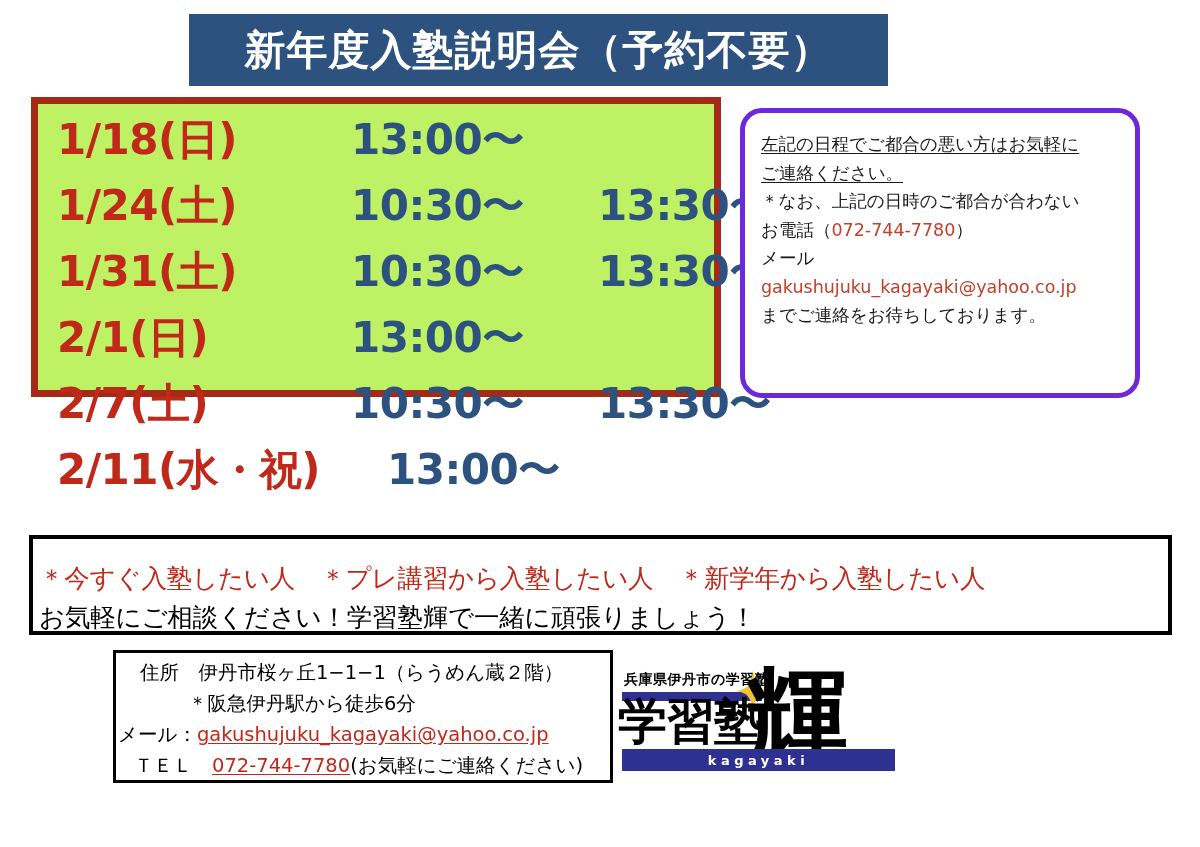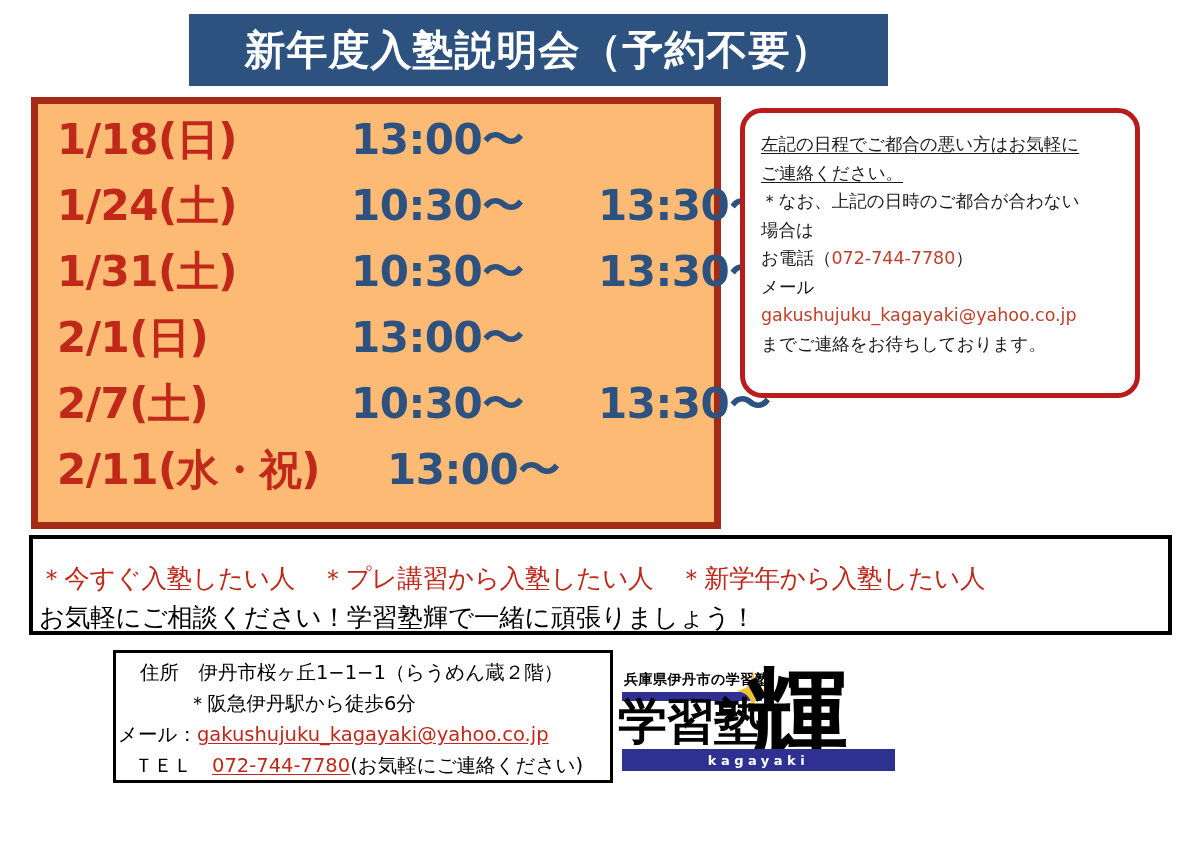--- a/index.html
+++ b/index.html
@@ -35,23 +35,23 @@
     line-height: 1;
     white-space: nowrap;
   }
 
   
   #schedule-box {
     position: absolute;
     left: 31px;
     top: 97px;
     width: 690px;
-    height: 432px;
+    height: 300px;
     border: 7px solid #a32a17;
-    background: #fdba74;
+    background: #bef264;
     box-sizing: border-box;
   }
   .sched-rows {
     position: relative;
     padding: 8px 0 0 0;
   }
   .sched-row {
     display: flex;
     align-items: baseline;
     height: 66px;
@@ -84,21 +84,21 @@
     width: auto;
   }
 
   
   #note-box {
     position: absolute;
     left: 740px;
     top: 108px;
     width: 400px;
     height: 290px;
-    border: 5px solid #b91c1c;
+    border: 5px solid #6d28d9;
     border-radius: 22px;
     background: #ffffff;
     box-sizing: border-box;
     padding: 17px 14px 10px 16px;
   }
   #note-box .note-line {
     font-size: 17.5px;
     color: #1a1a1a;
     line-height: 28.5px;
     white-space: nowrap;
@@ -294,21 +294,20 @@
       <span class="sched-time last">13:00〜</span>
     </div>
 
   </div>
 </div>
 
 <div id="note-box">
   <div class="note-line ul">左記の日程でご都合の悪い方はお気軽に</div>
   <div class="note-line ul">ご連絡ください。</div>
   <div class="note-line">＊なお、上記の日時のご都合が合わない</div>
-  <div class="note-line">場合は</div>
   <div class="note-line"><span>お電話（</span><span class="accent">072-744-7780</span><span>）</span></div>
   <div class="note-line">メール</div>
   <div class="note-line email">gakushujuku_kagayaki@yahoo.co.jp</div>
   <div class="note-line">までご連絡をお待ちしております。</div>
 </div>
 
 <div id="message-box">
   <div class="msg-line1">＊今すぐ入塾したい人　＊プレ講習から入塾したい人　＊新学年から入塾したい人</div>
   <div class="msg-line2">お気軽にご相談ください！学習塾輝で一緒に頑張りましょう！</div>
 </div>

